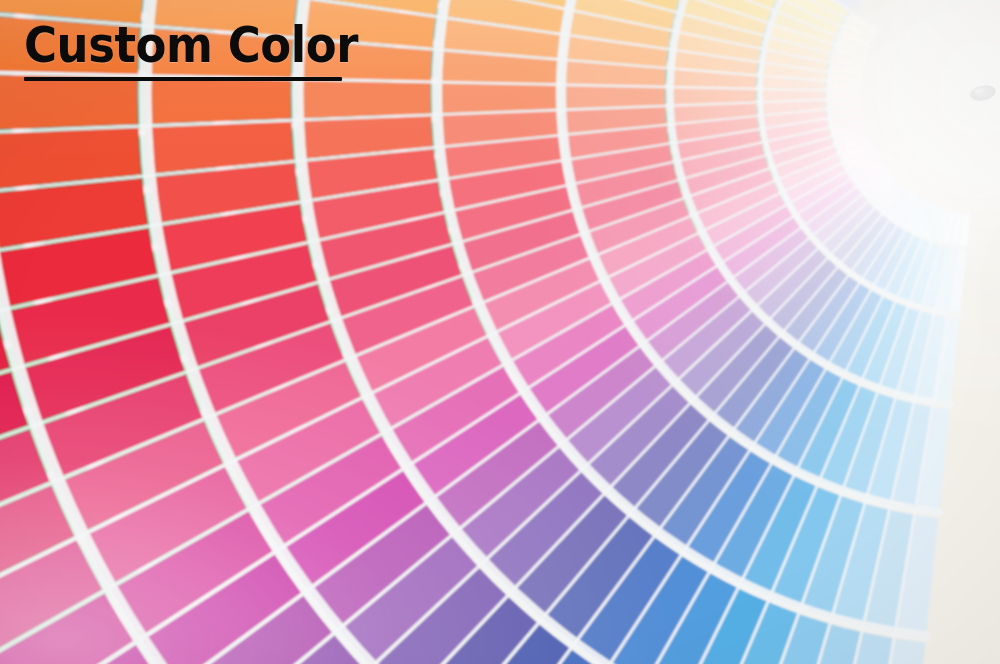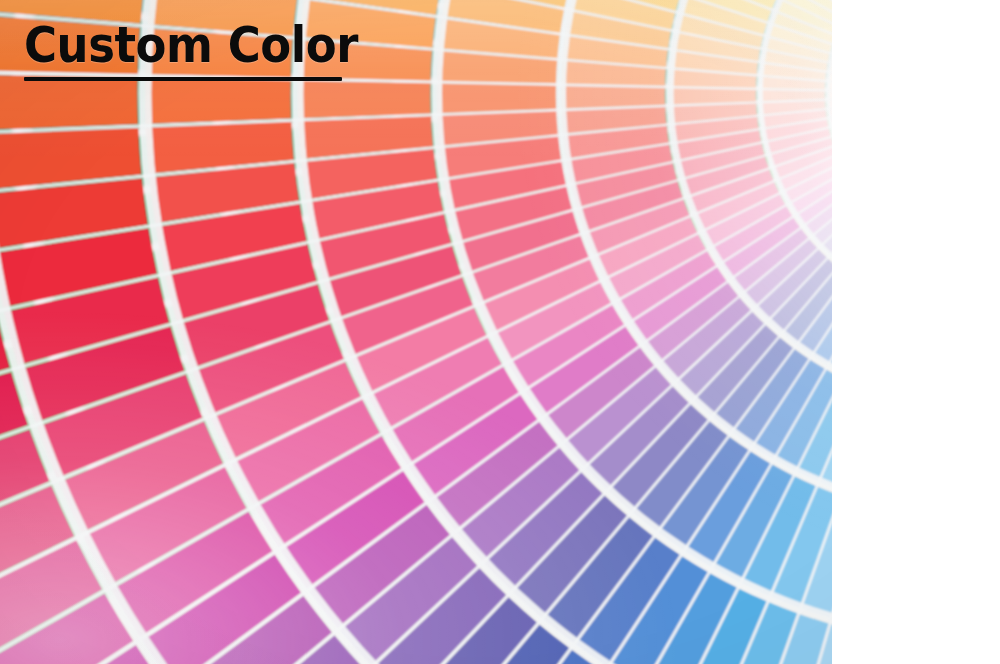--- a/index.html
+++ b/index.html
@@ -3,21 +3,21 @@
 <meta charset="utf-8">
 <title>Custom Color</title>
 <style>
   html, body {
     margin: 0;
     padding: 0;
     background: #ffffff;
   }
   #stage {
     position: relative;
-    width: 832px;
+    width: 1000px;
     height: 664px;
     overflow: hidden;
     background: #f9a8d4;
     font-family: "Liberation Sans", sans-serif;
   }
   #fan-svg {
     position: absolute;
     left: 0;
     top: 0;
     width: 1000px;

